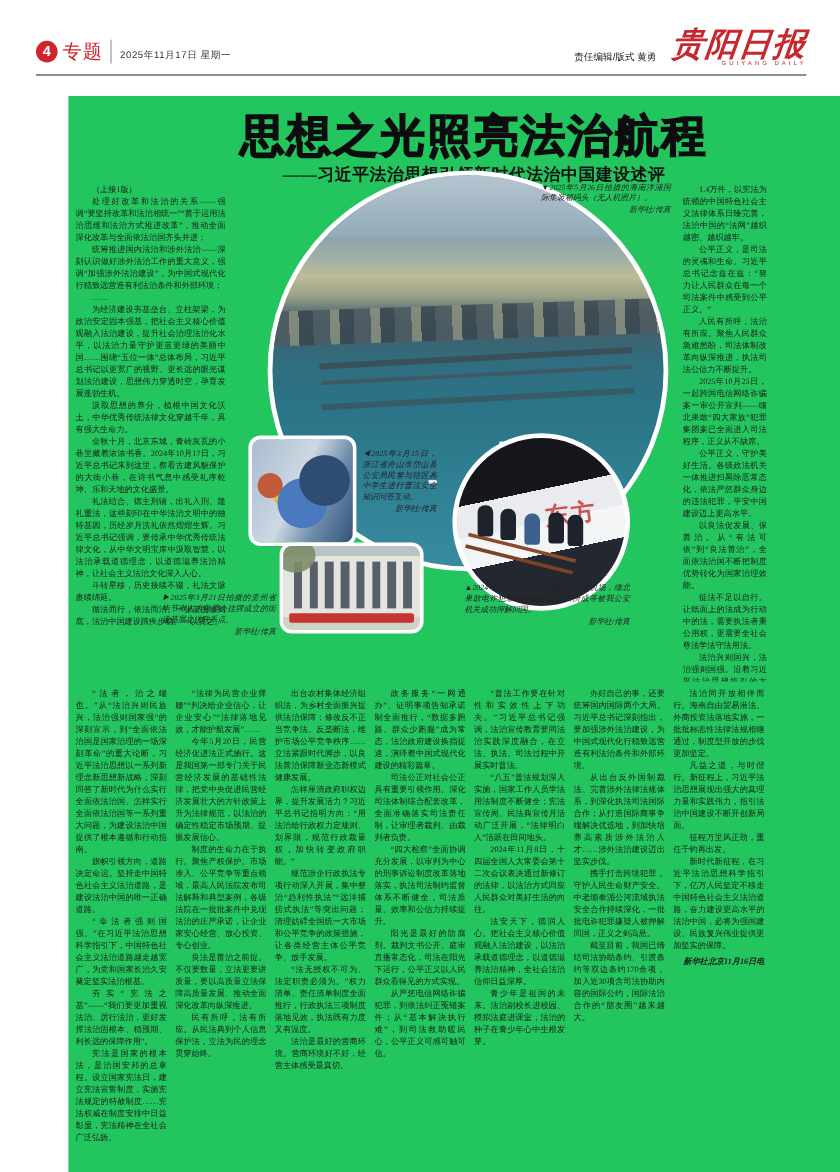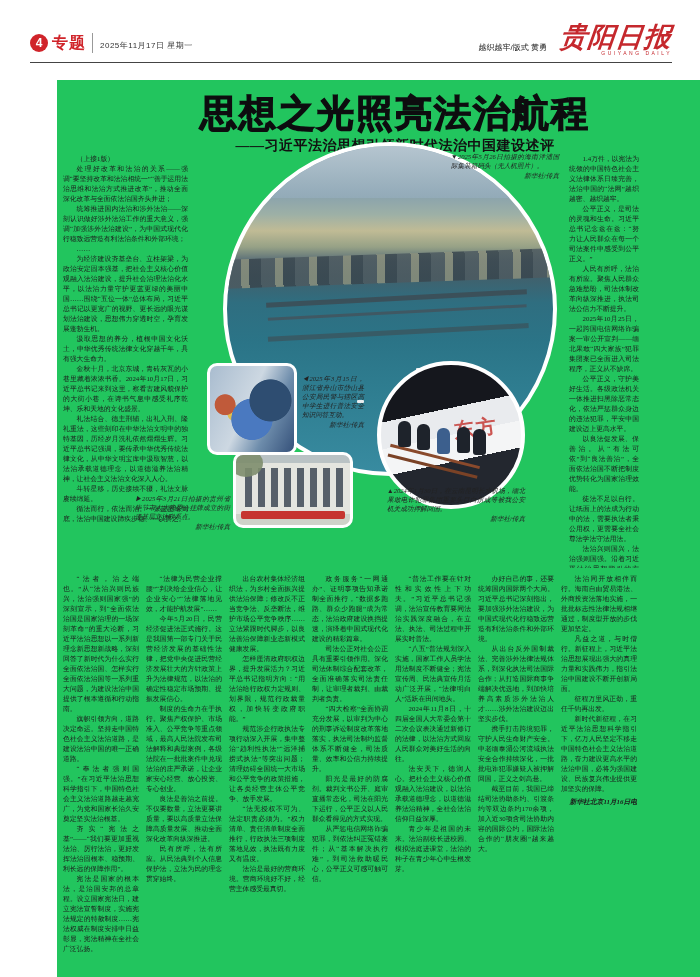--- a/index.html
+++ b/index.html
@@ -5,21 +5,21 @@
   html,body{margin:0;padding:0;}
   body{width:700px;height:977px;background:#ffffff;position:relative;overflow:hidden;
        font-family:"Liberation Serif",serif;color:#1a1a1a;}
 
   
   .page-header{position:absolute;left:30px;top:30px;width:642px;height:32px;
                border-bottom:1.5px solid #444;}
   .badge-circle{position:absolute;left:0;top:4px;width:18px;height:18px;border-radius:50%;
                 background:#d0242a;color:#fff;font-family:"Liberation Sans",sans-serif;
                 font-weight:bold;font-size:12px;line-height:18px;text-align:center;}
-  .section-name{position:absolute;left:22px;top:3px;color:#d0242a;font-weight:700;
+  .section-name{position:absolute;left:22px;top:3px;color:#d0242a;font-weight:400;
                 font-size:16px;font-family:"Liberation Sans",sans-serif;letter-spacing:1px;}
   .header-divider{position:absolute;left:62px;top:3px;width:1px;height:20px;background:#999;}
   .header-date{position:absolute;left:70px;top:10px;font-size:8px;color:#333;
                font-family:"Liberation Sans",sans-serif;letter-spacing:.5px;text-align:center;}
   .header-editor{position:absolute;right:125px;top:12px;font-size:8px;color:#222;
                  font-family:"Liberation Sans",sans-serif;}
   .masthead{position:absolute;right:0;top:-8px;width:118px;text-align:right;}
   .masthead-cn{color:#c5282d;font-size:27px;font-weight:900;font-style:italic;
                font-family:"Liberation Serif",serif;letter-spacing:1px;display:inline-block;
                transform:skewX(-6deg);line-height:30px;}
@@ -101,21 +101,21 @@
   .cap-legislation{left:78px;top:414px;width:95px;}
 </style>
 </head>
 <body>
 
 <div class="page-header">
   <div class="badge-circle">4</div>
   <div class="section-name">专题</div>
   <div class="header-divider"></div>
   <div class="header-date">2025年11月17日 星期一</div>
-  <div class="header-editor">越织越牢/版式 黄勇</div>
+  <div class="header-editor">责任编辑/版式 黄勇</div>
   <div class="masthead">
     <span class="masthead-cn">贵阳日报</span>
     <span class="masthead-en">GUIYANG DAILY</span>
   </div>
 </div>
 
 <div class="panel">
 
   <div class="headline">思想之光照亮法治航程</div>
   <div class="subhead">——习近平法治思想引领新时代法治中国建设述评</div>

